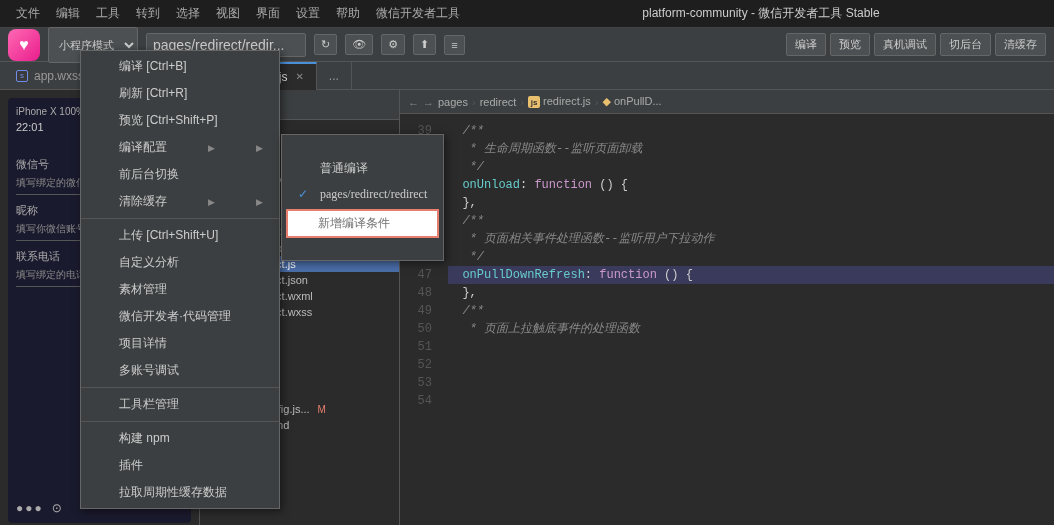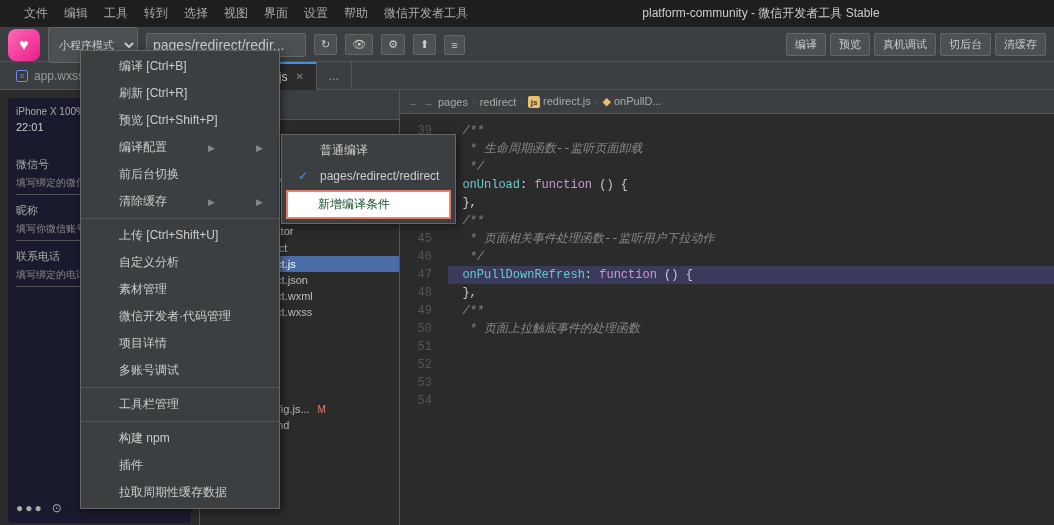--- a/index.html
+++ b/index.html
@@ -284,30 +284,31 @@
 
     
     .submenu-container {
       position: absolute;
       left: 200px;
       top: 0;
       background: #3c3f41;
       border: 1px solid #666;
       box-shadow: 2px 2px 8px rgba(0,0,0,0.5);
       min-width: 160px;
-      padding: 2px 0;
+      padding: 20px 0;
+      font-family: Liberation Serif, serif;
     }
 
     
     .title-bar {
       background: #1e1e1e;
       height: 28px;
       display: flex;
       align-items: center;
-      padding: 0 24px;
+      padding: 0 16px;
       border-bottom: 1px solid #444;
       color: #aaa;
       font-size: 12px;
       gap: 24px;
     }
     .title-bar-title {
       flex: 1;
       text-align: center;
       color: #ccc;
       font-size: 12px;
@@ -561,21 +562,21 @@
 
       <div class="submenu-container">
         <div class="menu-item">
           <span class="menu-check"></span>
           <span>普通编译</span>
         </div>
         <div class="menu-item">
           <span class="menu-check" style="color:#4a90d9;">✓</span>
           <span>pages/redirect/redirect</span>
         </div>
-        <div class="menu-item highlighted" style="background:#fff;color:#14532d;border:2px solid #e87e6e;margin:2px 4px;padding:4px 8px;">
+        <div class="menu-item highlighted" style="background:#fff;color:#737373;border:2px solid #e87e6e;margin:2px 4px;padding:4px 8px;">
           <span class="menu-check"></span>
           <span>新增编译条件</span>
         </div>
       </div>
     </div>
     <div class="menu-item">
       <span class="menu-check"></span>
       <span>前后台切换</span>
     </div>
     <div class="menu-item has-arrow">

